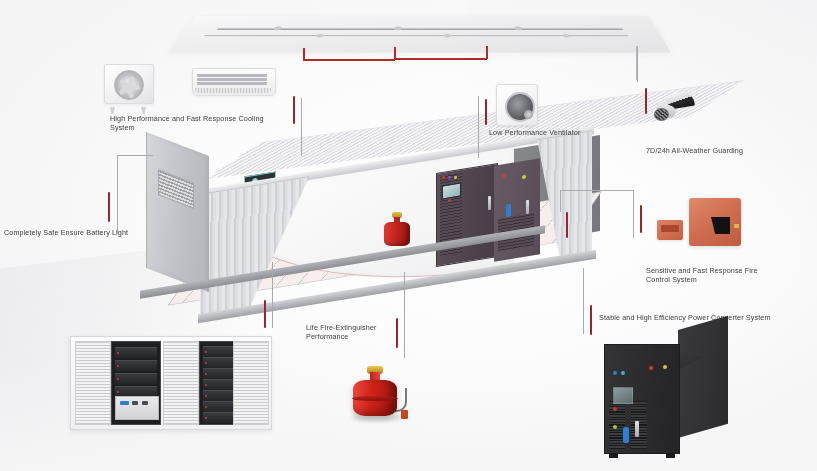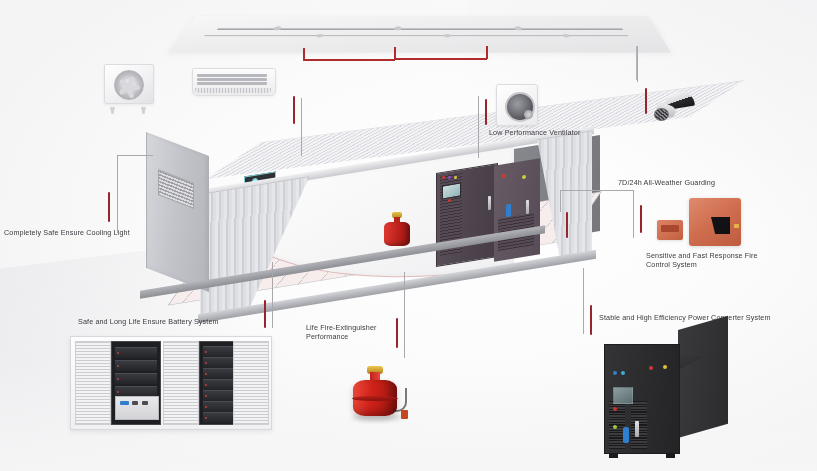--- a/index.html
+++ b/index.html
@@ -470,53 +470,54 @@
     <div class="cond-foot" style="right:6px;"></div>
   </div>
   <div class="eq" style="left:192px;top:68px;width:82px;height:28px;">
     <div class="ac-box">
       <div class="ac-louvre" style="top:5px;"></div>
       <div class="ac-louvre" style="top:9px;"></div>
       <div class="ac-louvre" style="top:13px;"></div>
       <div class="ac-lip"></div>
     </div>
   </div>
+  <div class="label" style="left:110px;top:114px;width:180px;">High Performance and Fast Response Cooling
+System</div>
 
   <div class="eq" style="left:496px;top:84px;width:40px;height:40px;">
     <div class="vent-box">
       <div class="vent-ring">
         <div class="vent-hub"></div>
       </div>
     </div>
   </div>
   <div class="label" style="left:489px;top:128px;width:160px;">Low Performance Ventilator</div>
 
   <div class="eq" style="left:654px;top:92px;width:46px;height:34px;">
     <div class="cam-arm"></div>
     <div class="cam-dome"></div>
     <div class="cam-body"></div>
     <div class="cam-lens"></div>
   </div>
-  <div class="label" style="left:618px;top:146px;width:170px;margin-top:32px;">7D/24h All-Weather Guarding</div>
+  <div class="label" style="left:646px;top:146px;width:170px;">7D/24h All-Weather Guarding</div>
 
   <div class="eq" style="left:657px;top:198px;width:90px;height:50px;">
     <div class="fp-small">
       <div class="fp-lcd"></div>
     </div>
     <div class="fp-main">
       <div class="fp-screen"></div>
       <div class="fp-led"></div>
     </div>
   </div>
-  <div class="label" style="left:646px;top:251px;width:150px;">Sensitive and Fast Response Fire
+  <div class="label" style="left:646px;top:266px;width:150px;">Sensitive and Fast Response Fire
 Control System</div>
 
-  <div class="label" style="left:4px;top:228px;width:160px;">Completely Safe Ensure Cooling Light</div>
-
-  <div class="label" style="left:78px;top:317px;width:200px;">Safe and Long Life Ensure Battery System</div>
+  <div class="label" style="left:4px;top:228px;width:160px;">Completely Safe Ensure Battery Light</div>
+
   <div class="eq" style="left:70px;top:336px;width:200px;height:96px;">
     <div class="bank">
       <div class="door-louvre" style="left:4px;"></div>
       <div class="cab-inner" style="left:40px;">
         <div class="mod" style="top:5px;">
             <div class="mod-dot" style="top:4px;"></div>
           </div>
         <div class="mod" style="top:18px;">
             <div class="mod-dot" style="top:4px;"></div>
           </div>

